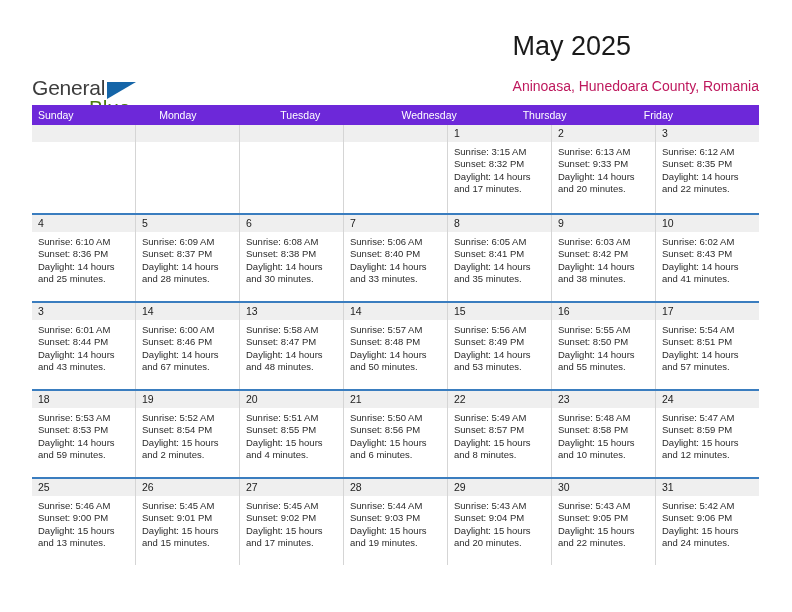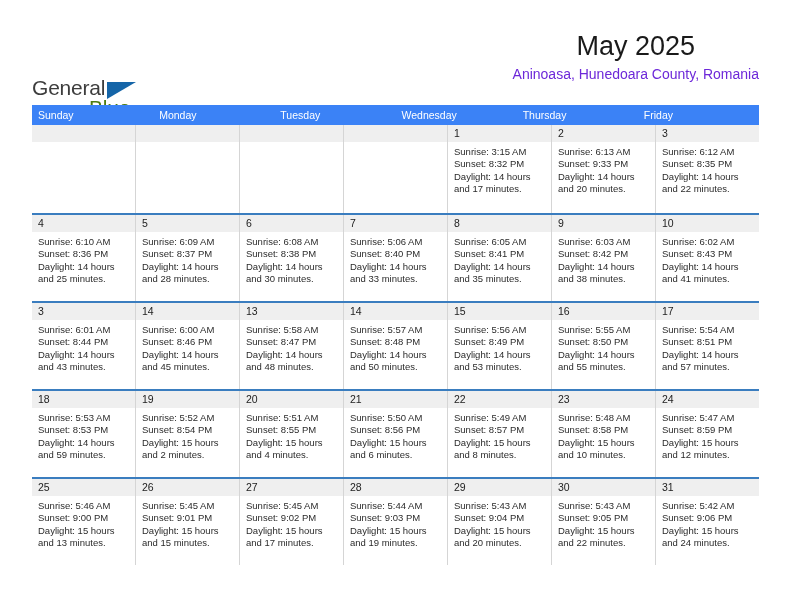--- a/index.html
+++ b/index.html
@@ -63,46 +63,46 @@
     font-size: 21px;
     letter-spacing: -0.2px;
     color: #4d7c0f;
     line-height: 24px;
   }
 
   .title-block {
     position: absolute;
     right: 0;
     top: 0;
-    text-align: center;
+    text-align: left;
   }
   .cal-title {
     font-size: 27px;
     color: #1a1a1a;
     line-height: 32px;
     white-space: nowrap;
   }
   .cal-subtitle {
-    margin-top: 4px;
+    margin-top: 16px;
     font-size: 14px;
-    color: #6d28d9;
+    color: #be185d;
     line-height: 17px;
     white-space: nowrap;
   }
 
   
   .calendar {
     position: absolute;
     left: 32px;
     top: 105px;
     width: 727px;
   }
   .weekdays {
     display: flex;
-    background: #3b82f6;
+    background: #6d28d9;
     height: 20px;
   }
   .weekday {
     flex: 1 1 0;
     color: #ffffff;
     font-size: 10.5px;
     line-height: 20px;
     padding-left: 6px;
     box-sizing: border-box;
     white-space: nowrap;
@@ -317,21 +317,21 @@
           <div>Daylight: 14 hours</div>
           <div>and 43 minutes.</div>
         </div>
       </div>
       <div class="day">
         <div class="daynum">14</div>
         <div class="dayinfo">
           <div>Sunrise: 6:00 AM</div>
           <div>Sunset: 8:46 PM</div>
           <div>Daylight: 14 hours</div>
-          <div>and 45 minutes.</div>
+          <div>and 67 minutes.</div>
         </div>
       </div>
       <div class="day">
         <div class="daynum">13</div>
         <div class="dayinfo">
           <div>Sunrise: 5:58 AM</div>
           <div>Sunset: 8:47 PM</div>
           <div>Daylight: 14 hours</div>
           <div>and 48 minutes.</div>
         </div>

